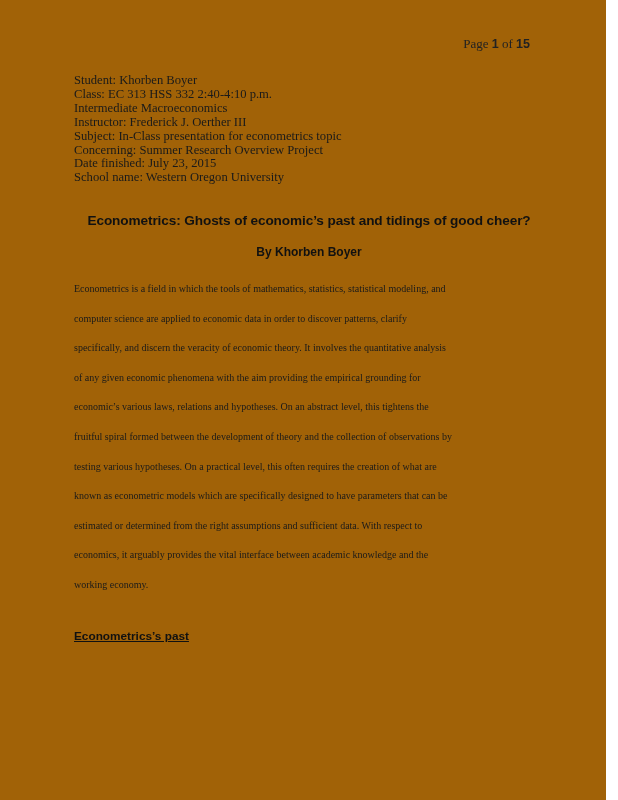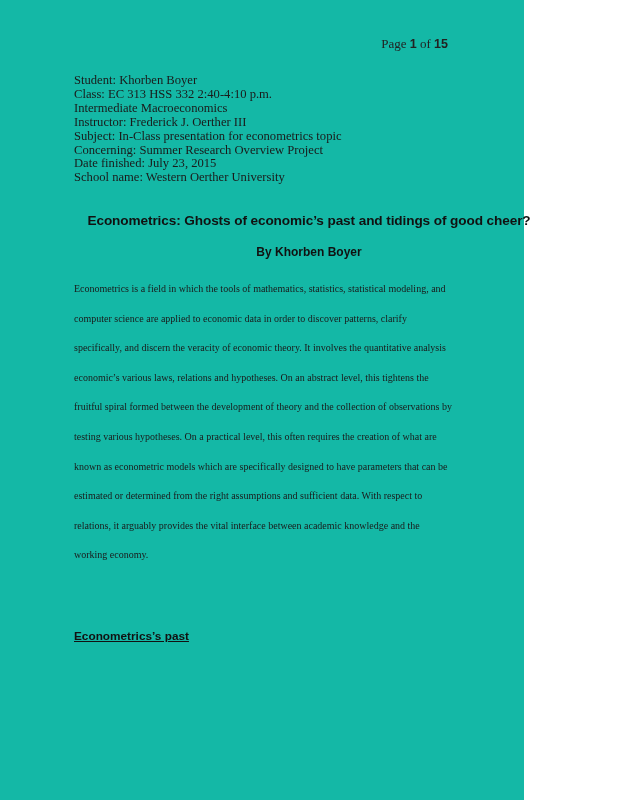--- a/index.html
+++ b/index.html
@@ -1,17 +1,17 @@
 <!DOCTYPE html>
 <html><head>
 <meta charset="utf-8">
 <style>
   html, body { margin: 0; padding: 0; background: #ffffff; }
   body { width: 618px; height: 800px; position: relative; overflow: hidden; color: #1a1a1a; }
-  .page { position: absolute; left: 0; top: 0; width: 524px; height: 800px; background: #14b8a6; }
+  .page { position: absolute; left: 0; top: 0; width: 606px; height: 800px; background: #a16207; }
   .page-num {
     position: absolute; right: 76px; top: 36px;
     font-family: "Liberation Serif", serif; font-size: 13px; color: #222;
   }
   .page-num b { font-family: "Liberation Sans", sans-serif; font-weight: bold; font-size: 12.5px; }
   .meta {
     position: absolute; left: 74px; top: 74px;
     font-family: "Liberation Serif", serif; font-size: 12.6px; line-height: 13.9px; color: #1a1a1a;
   }
   .meta div { white-space: nowrap; }
@@ -52,35 +52,36 @@
   </div>
 
   <div class="meta">
     <div>Student: Khorben Boyer</div>
     <div>Class: EC 313 HSS 332 2:40-4:10 p.m.</div>
     <div>Intermediate Macroeconomics</div>
     <div>Instructor: Frederick J. Oerther III</div>
     <div>Subject: In-Class presentation for econometrics topic</div>
     <div>Concerning: Summer Research Overview Project</div>
     <div>Date finished: July 23, 2015</div>
-    <div>School name: Western Oerther University</div>
+    <div>School name: Western Oregon University</div>
   </div>
 
   <div class="title">Econometrics: Ghosts of economic’s past and tidings of good cheer?</div>
   <div class="byline">By Khorben Boyer</div>
 
   <div class="body">
     <div>Econometrics is a field in which the tools of mathematics, statistics, statistical modeling, and</div>
     <div>computer science are applied to economic data in order to discover patterns, clarify</div>
     <div>specifically, and discern the veracity of economic theory. It involves the quantitative analysis</div>
+    <div>of any given economic phenomena with the aim providing the empirical grounding for</div>
     <div>economic’s various laws, relations and hypotheses. On an abstract level, this tightens the</div>
     <div>fruitful spiral formed between the development of theory and the collection of observations by</div>
     <div>testing various hypotheses. On a practical level, this often requires the creation of what are</div>
     <div>known as econometric models which are specifically designed to have parameters that can be</div>
     <div>estimated or determined from the right assumptions and sufficient data. With respect to</div>
-    <div>relations, it arguably provides the vital interface between academic knowledge and the</div>
+    <div>economics, it arguably provides the vital interface between academic knowledge and the</div>
     <div>working economy.</div>
   </div>
 
   <div class="section-heading">Econometrics’s past</div>
 
 
 </div>
 
 </body></html>

